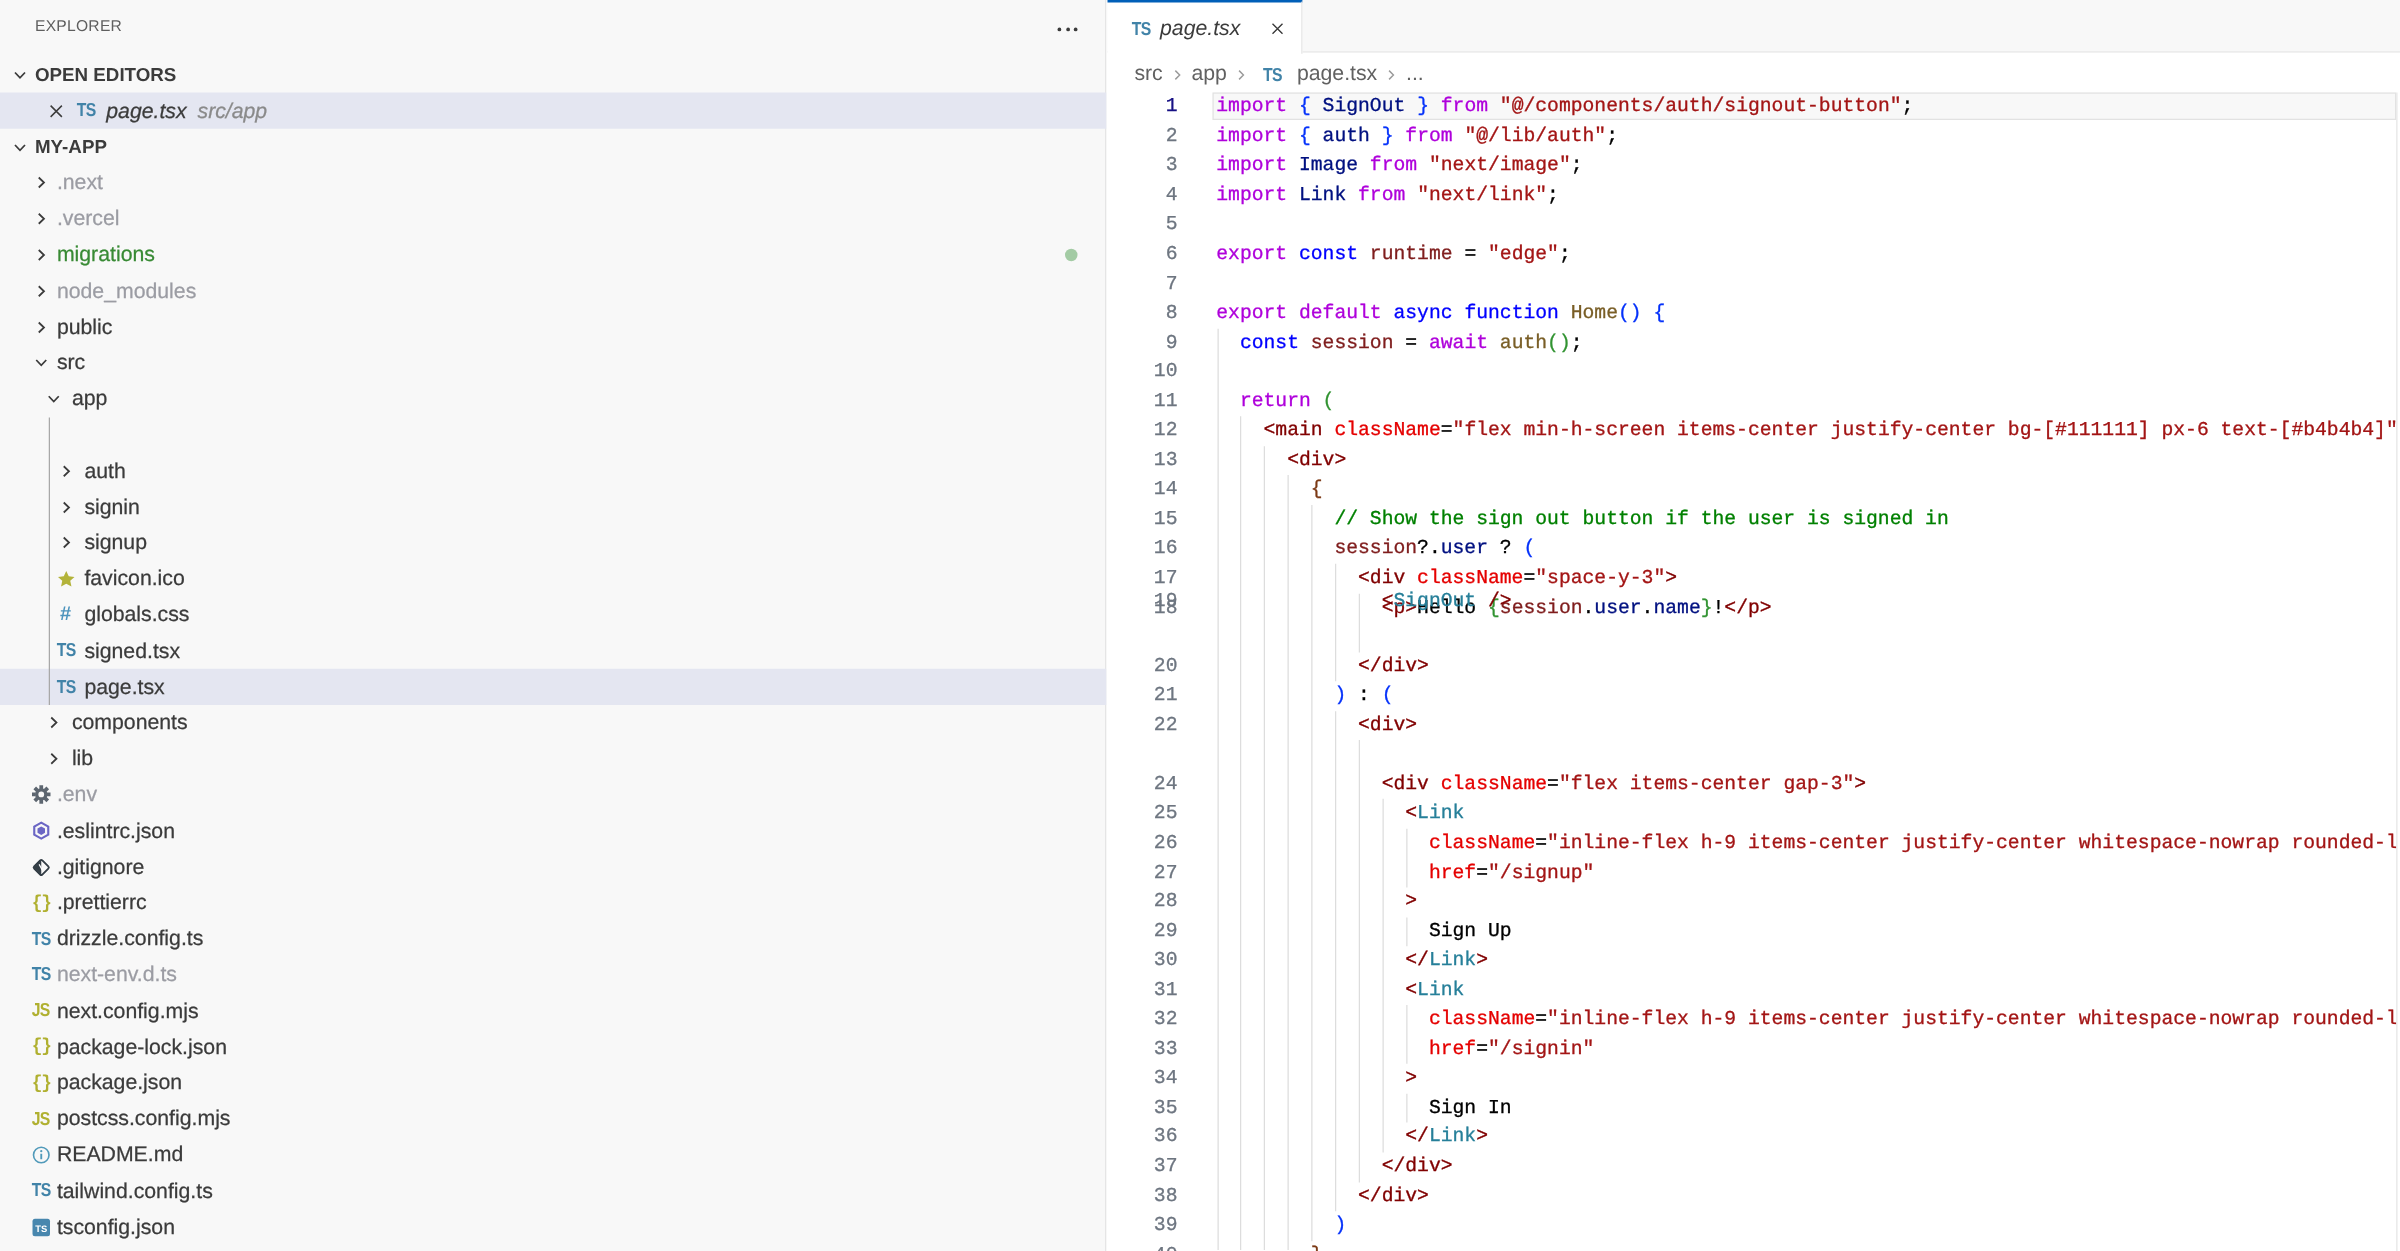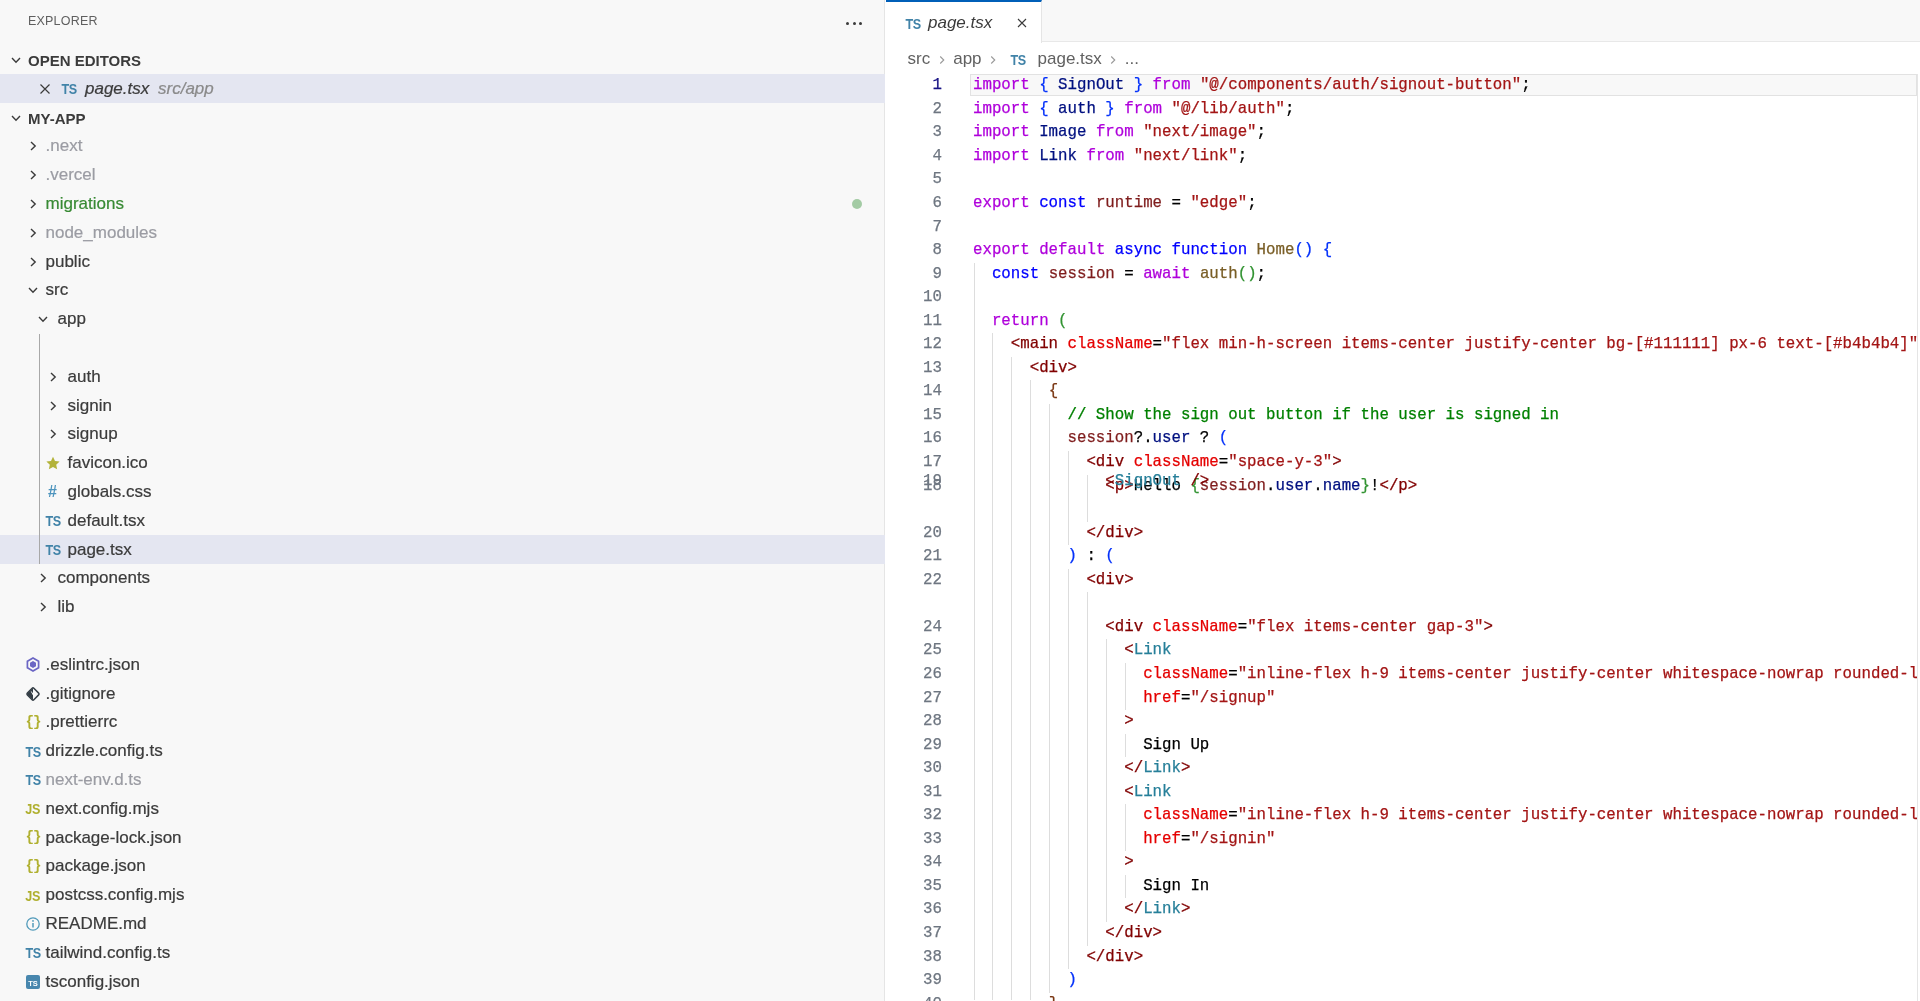--- a/index.html
+++ b/index.html
@@ -161,21 +161,21 @@
 <div class="row" style="top:477.6px">
       <span class="ic" style="left:44.5px">
         <span style="font:700 16px 'Liberation Sans',sans-serif;color:#4d94bd">#</span>
       </span>
       <span class="lbl" style="left:67.5px;color:#3b3b3b">globals.css</span>
     </div>
 <div class="row" style="top:506.4px">
       <span class="ic" style="left:44.5px">
         <span style="font:700 15px 'Liberation Sans',sans-serif;color:#4183a8;letter-spacing:-.6px;display:inline-block;transform:scaleX(.84)">TS</span>
       </span>
-      <span class="lbl" style="left:67.5px;color:#3b3b3b">default.tsx</span>
+      <span class="lbl" style="left:67.5px;color:#3b3b3b">signed.tsx</span>
     </div>
 <div class="row sel" style="top:535.2px">
       <span class="ic" style="left:44.5px">
         <span style="font:700 15px 'Liberation Sans',sans-serif;color:#4183a8;letter-spacing:-.6px;display:inline-block;transform:scaleX(.84)">TS</span>
       </span>
       <span class="lbl" style="left:67.5px;color:#3b3b3b">page.tsx</span>
     </div>
 <div class="row" style="top:564.0px">
       <span class="ic" style="left:34.5px">
         <svg width="16" height="16" viewBox="0 0 16 16">
@@ -184,20 +184,34 @@
       </span>
       <span class="lbl" style="left:57.5px;color:#3b3b3b">components</span>
     </div>
 <div class="row" style="top:592.8px">
       <span class="ic" style="left:34.5px">
         <svg width="16" height="16" viewBox="0 0 16 16">
           <path d="M6 4l4.2 4L6 12" fill="none" stroke="#3b3b3b" stroke-width="1.4"></path>
         </svg>
       </span>
       <span class="lbl" style="left:57.5px;color:#3b3b3b">lib</span>
+    </div>
+<div class="row" style="top:621.6px">
+      <span class="ic" style="left:25px">
+        <svg width="17" height="17" viewBox="0 0 16 16">
+          <g fill="#5d6670">
+            <circle cx="8" cy="8" r="4.9"></circle>
+          </g>
+          <g stroke="#5d6670" stroke-width="3">
+            <path d="M8 .6v3M8 12.4v3M.6 8h3M12.4 8h3M2.8 2.8l2.2 2.2M11 11l2.2 2.2M13.2 2.8L11 5M5 11l-2.2 2.2"></path>
+          </g>
+          <circle cx="8" cy="8" r="2.3" fill="#f8f8f8"></circle>
+        </svg>
+      </span>
+      <span class="lbl" style="left:45.5px;color:#9b9ca3">.env</span>
     </div>
 <div class="row" style="top:650.4px">
       <span class="ic" style="left:25px">
         <svg width="17" height="17" viewBox="0 0 16 16">
           <path d="M8 1.6l5.6 3.2v6.4L8 14.4l-5.6-3.2V4.8z" fill="none" stroke="#6b66c4" stroke-width="1.7"></path>
           <path d="M8 4.6l3 1.7v3.4l-3 1.7-3-1.7V6.3z" fill="#6b66c4"></path>
         </svg>
       </span>
       <span class="lbl" style="left:45.5px;color:#3b3b3b">.eslintrc.json</span>
     </div>

